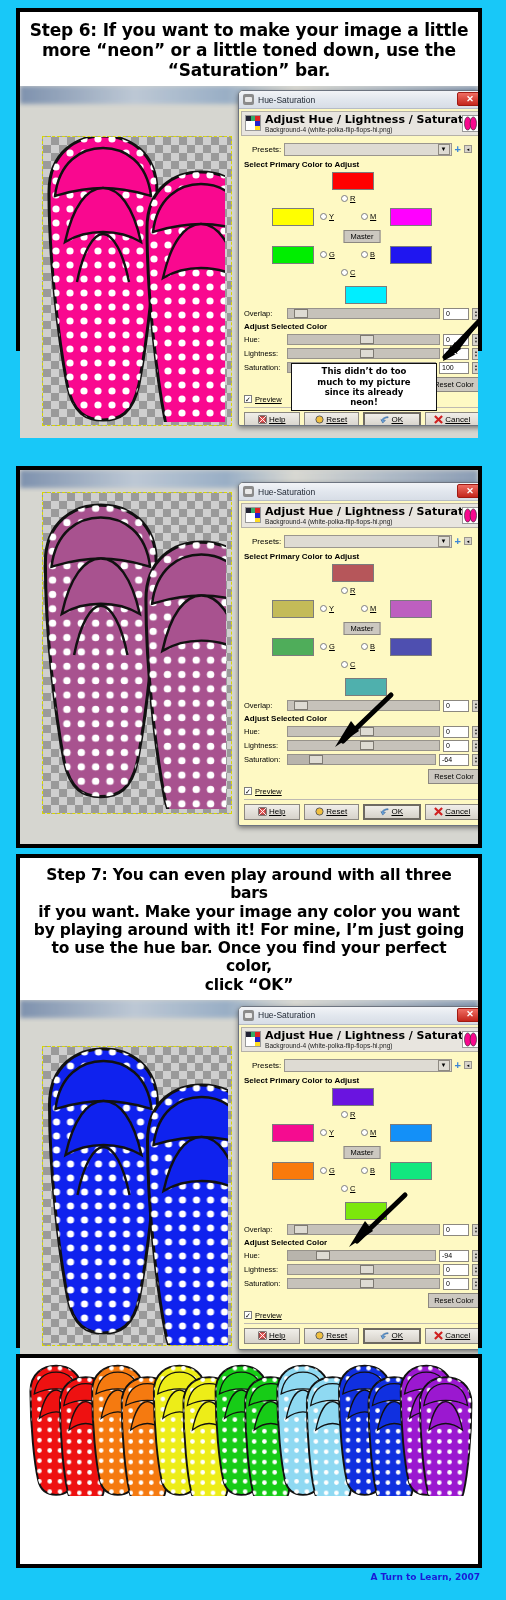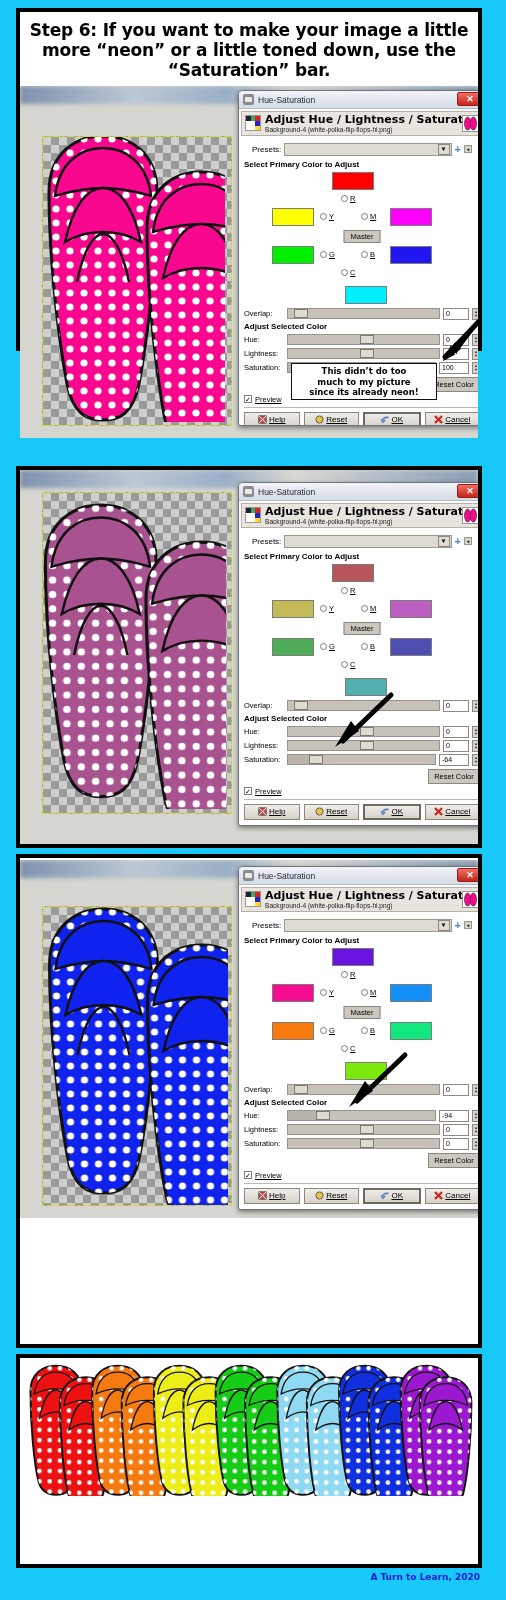--- a/index.html
+++ b/index.html
@@ -55,21 +55,21 @@
     filter: blur(2px);
     opacity: .85;
   }
 
   
   .flops { position: absolute; }
 
   
   .dialog {
     position: absolute;
-    background: #ffffff;
+    background: #fef9c3;
     border: 1px solid #6d7480;
     border-radius: 5px 5px 2px 2px;
     box-shadow: 0 2px 5px rgba(0,0,0,.45);
     font-size: 8px;
     color: #000;
     overflow: hidden;
   }
   .titlebar {
     height: 18px;
     background: linear-gradient(180deg,#f2f4f7 0%, #e2e7ee 50%, #d7dde6 100%);
@@ -206,21 +206,21 @@
   .bicon { width: 9px; height: 9px; display:inline-block; }
 
   
   .note {
     position: absolute;
     background: #fff;
     border: 1px solid #111;
     font-family: "DejaVu Sans", sans-serif;
     font-weight: bold; font-size: 8.5px; line-height: 1.22;
     text-align: center; color: #000;
-    padding: 2px 8px;
+    padding: 2px 18px;
     white-space: pre-line;
     z-index: 40;
   }
   .arrow-svg { position: absolute; z-index: 35; pointer-events: none; }
 
   .credit {
     position: absolute; right: 10px; bottom: 2px;
     font-family: "DejaVu Sans", sans-serif;
     font-weight: bold; font-size: 9px; color: #1a1ad6;
   }
@@ -601,20 +601,25 @@
 
         <svg class="arrow-svg" viewBox="0 0 80 64" width="80" height="64" style="left:78px; top:206px;">
           <path d="M74 6 L26 52" stroke="#000" stroke-width="5" stroke-linecap="round"></path>
           <path d="M18 58 L42 42 L34 32 Z" fill="#000"></path>
         </svg>
       </div>
     </div>
   </div>
 
   <div class="panel" style="top:846px; height:494px;">
+    <div class="panel-caption" style="font-size:15.5px;">Step 7: You can even play around with all three bars
+if you want.  Make your image any color you want
+by playing around with it!  For mine, I’m just going
+to use the hue bar.  Once you find your perfect color,
+click “OK”</div>
 
     <div class="shot" style="height:358px; margin-top:2px;">
       <div class="blurbg"></div>
 
       <div class="canvas-area" style="left:22px; top:46px; width:190px; height:300px;">
         <svg class="flops" viewBox="0 0 190 300" width="195" height="300" style="left:-10px;top:-2px;">
           <defs>
             <pattern id="dots3" width="14" height="14" patternUnits="userSpaceOnUse">
               <circle cx="7" cy="7" r="3.6" fill="#ffffff"></circle>
             </pattern>
@@ -891,14 +896,14 @@
             <use href="#flop" fill="url(#rdots)"></use>
             <path d="M16 48 C20 22 34 14 50 14 C66 14 80 22 84 48 C76 44 64 40 50 40 C36 40 24 44 16 48 Z" fill="#9b18d0" stroke="#111" stroke-width="2"></path>
             <path d="M24 86 C30 56 40 42 50 42 C60 42 70 56 76 86 C68 80 60 76 50 76 C40 76 32 80 24 86 Z" fill="#9b18d0" stroke="#111" stroke-width="2"></path>
           </g>
         </g>
       </svg>
     </div>
 
   </div>
 
-  <div class="credit" style="bottom:-6px;">A Turn to Learn, 2020</div>
+  <div class="credit" style="bottom:-6px;">A Turn to Learn, 2007</div>
 </div>
 
 </body></html>

